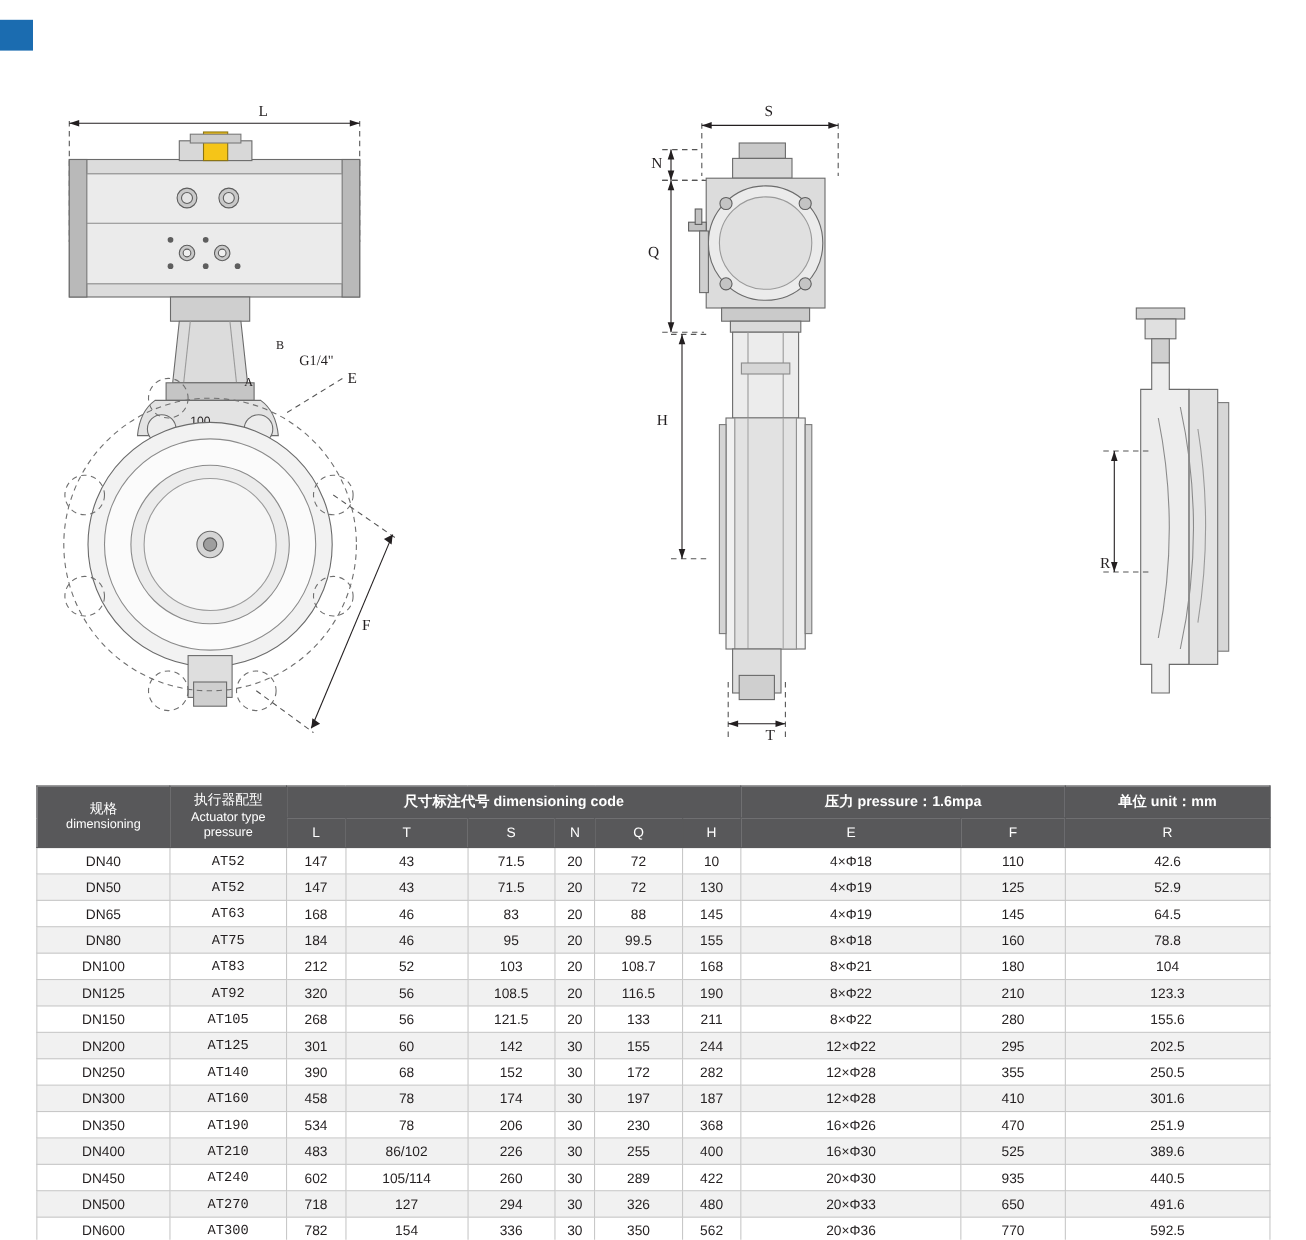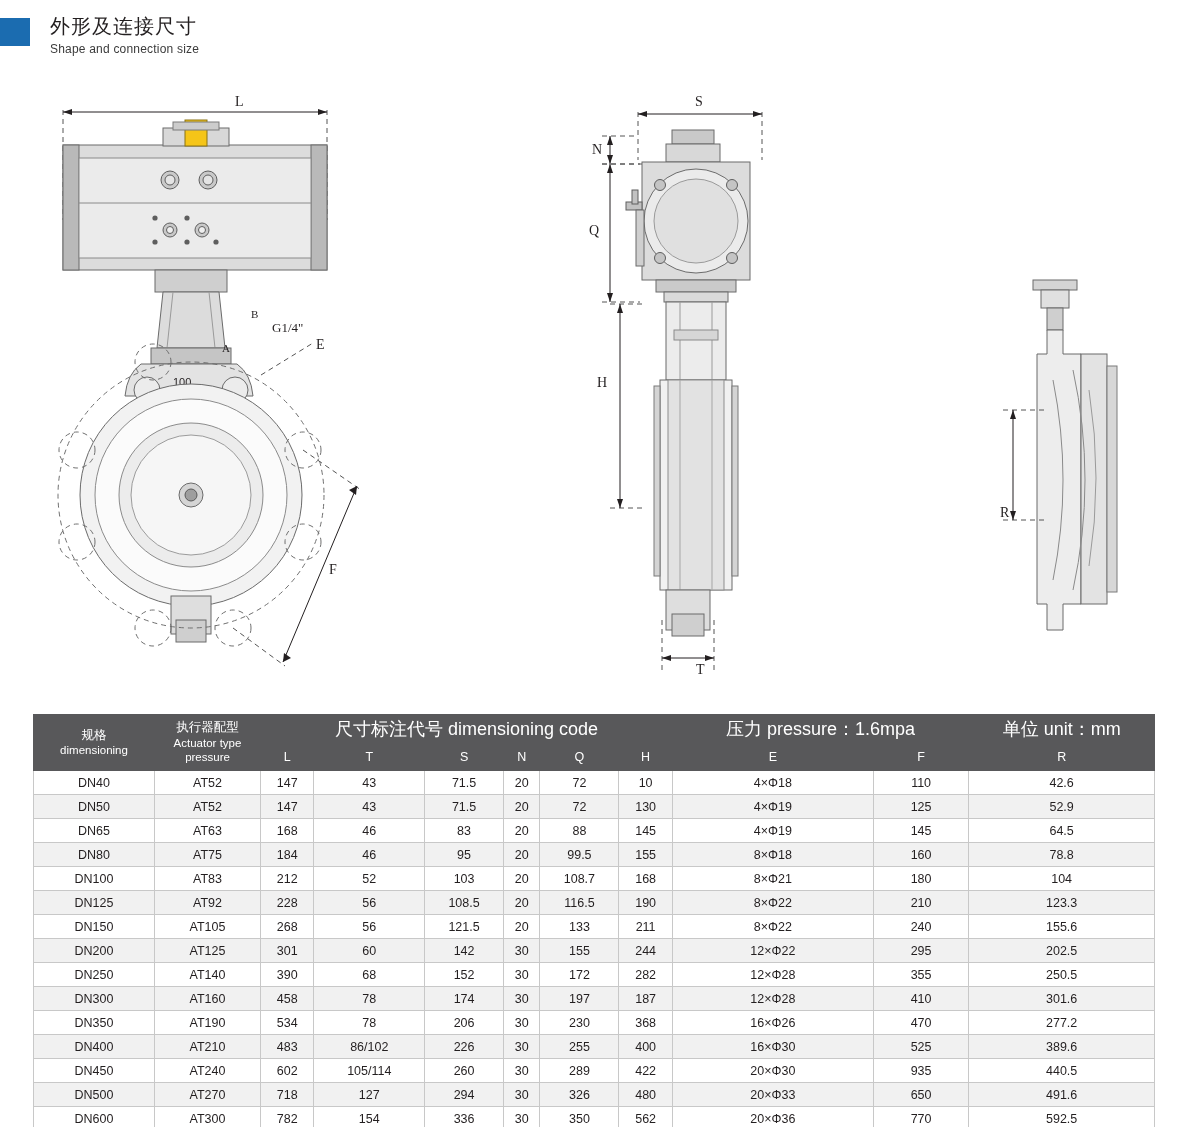--- a/index.html
+++ b/index.html
@@ -51,42 +51,38 @@
     height:23px;
     white-space:nowrap;
   }
   thead th{
     background:#58585a;color:#ffffff;font-weight:normal;border:1px solid #58585a;
   }
   thead th.sub{
     height:26px;
   }
   thead th.group{
-    height:28px;font-size:18px;
+    height:28px;font-size:13px;font-weight:bold;
   }
   .spec-cell{
     line-height:1.25;font-size:12.5px;
   }
   .spec-cell .cn{display:block;}
   .spec-cell .en{display:block;font-size:11.5px;}
   tbody tr:nth-child(even){background:#f1f1f1;}
   tbody tr:nth-child(odd){background:#ffffff;}
   tbody td{color:#231f20;}
   td.first{width:120px;}
-  td.second{width:105px;}
+  td.second{width:105px;font-family:Liberation Mono, monospace;}
 </style>
 </head>
 <body>
 
 <div class="header">
   <div class="header-bar"></div>
-  <div class="header-text">
-    <div class="header-cn">外形及连接尺寸</div>
-    <div class="header-en">Shape and connection size</div>
-  </div>
 </div>
 
 <div class="drawings">
 
   <svg width="380" height="620" viewBox="0 0 380 620" style="position:absolute;left:45px;top:10px;">
     <g fill="none" stroke="#231f20" stroke-width="1">
 
       <line x1="18" y1="20" x2="18" y2="130" stroke="#555" stroke-dasharray="5,4"></line>
       <line x1="282" y1="20" x2="282" y2="130" stroke="#555" stroke-dasharray="5,4"></line>
       <line x1="18" y1="22" x2="282" y2="22"></line>
@@ -357,41 +353,41 @@
           <td>20</td>
           <td>108.7</td>
           <td>168</td>
           <td>8×Φ21</td>
           <td>180</td>
           <td>104</td>
         </tr>
         <tr>
           <td class="first">DN125</td>
           <td class="second">AT92</td>
-          <td>228</td>
+          <td>320</td>
           <td>56</td>
           <td>108.5</td>
           <td>20</td>
           <td>116.5</td>
           <td>190</td>
           <td>8×Φ22</td>
           <td>210</td>
           <td>123.3</td>
         </tr>
         <tr>
           <td class="first">DN150</td>
           <td class="second">AT105</td>
           <td>268</td>
           <td>56</td>
           <td>121.5</td>
           <td>20</td>
           <td>133</td>
           <td>211</td>
           <td>8×Φ22</td>
-          <td>240</td>
+          <td>280</td>
           <td>155.6</td>
         </tr>
         <tr>
           <td class="first">DN200</td>
           <td class="second">AT125</td>
           <td>301</td>
           <td>60</td>
           <td>142</td>
           <td>30</td>
           <td>155</td>
@@ -430,21 +426,21 @@
           <td class="first">DN350</td>
           <td class="second">AT190</td>
           <td>534</td>
           <td>78</td>
           <td>206</td>
           <td>30</td>
           <td>230</td>
           <td>368</td>
           <td>16×Φ26</td>
           <td>470</td>
-          <td>277.2</td>
+          <td>251.9</td>
         </tr>
         <tr>
           <td class="first">DN400</td>
           <td class="second">AT210</td>
           <td>483</td>
           <td>86/102</td>
           <td>226</td>
           <td>30</td>
           <td>255</td>
           <td>400</td>

